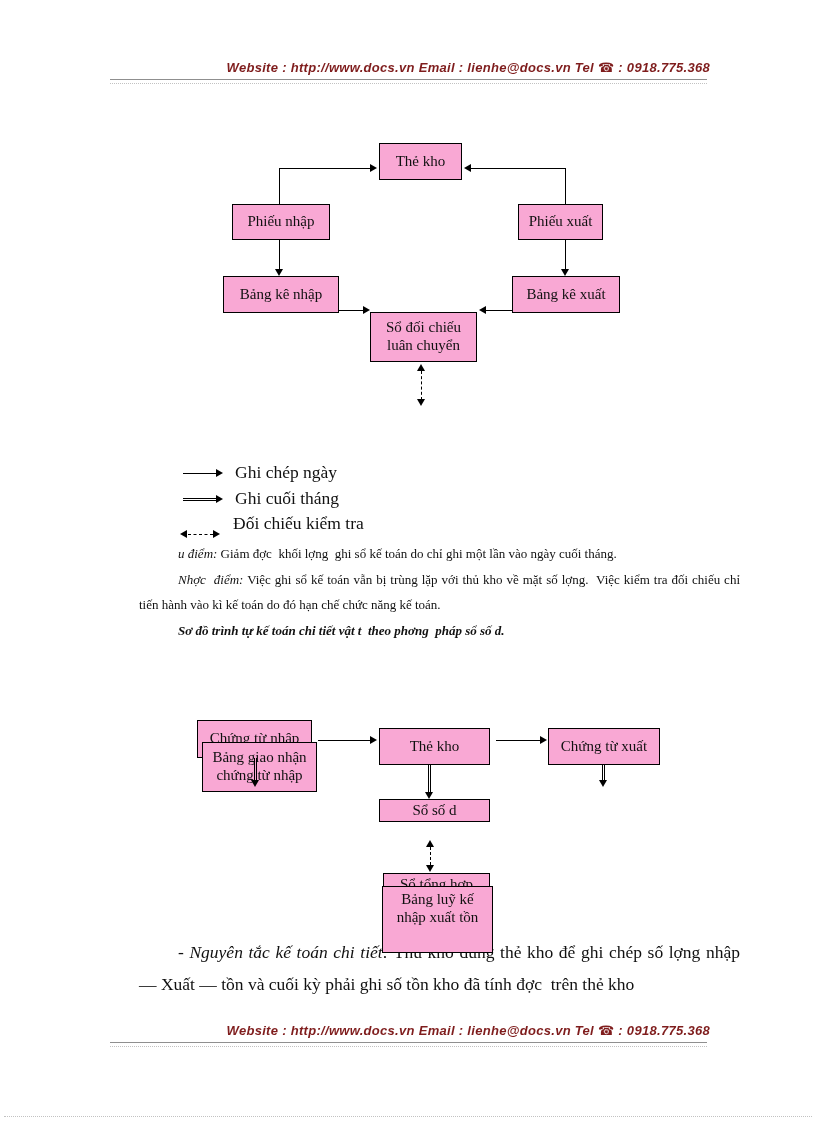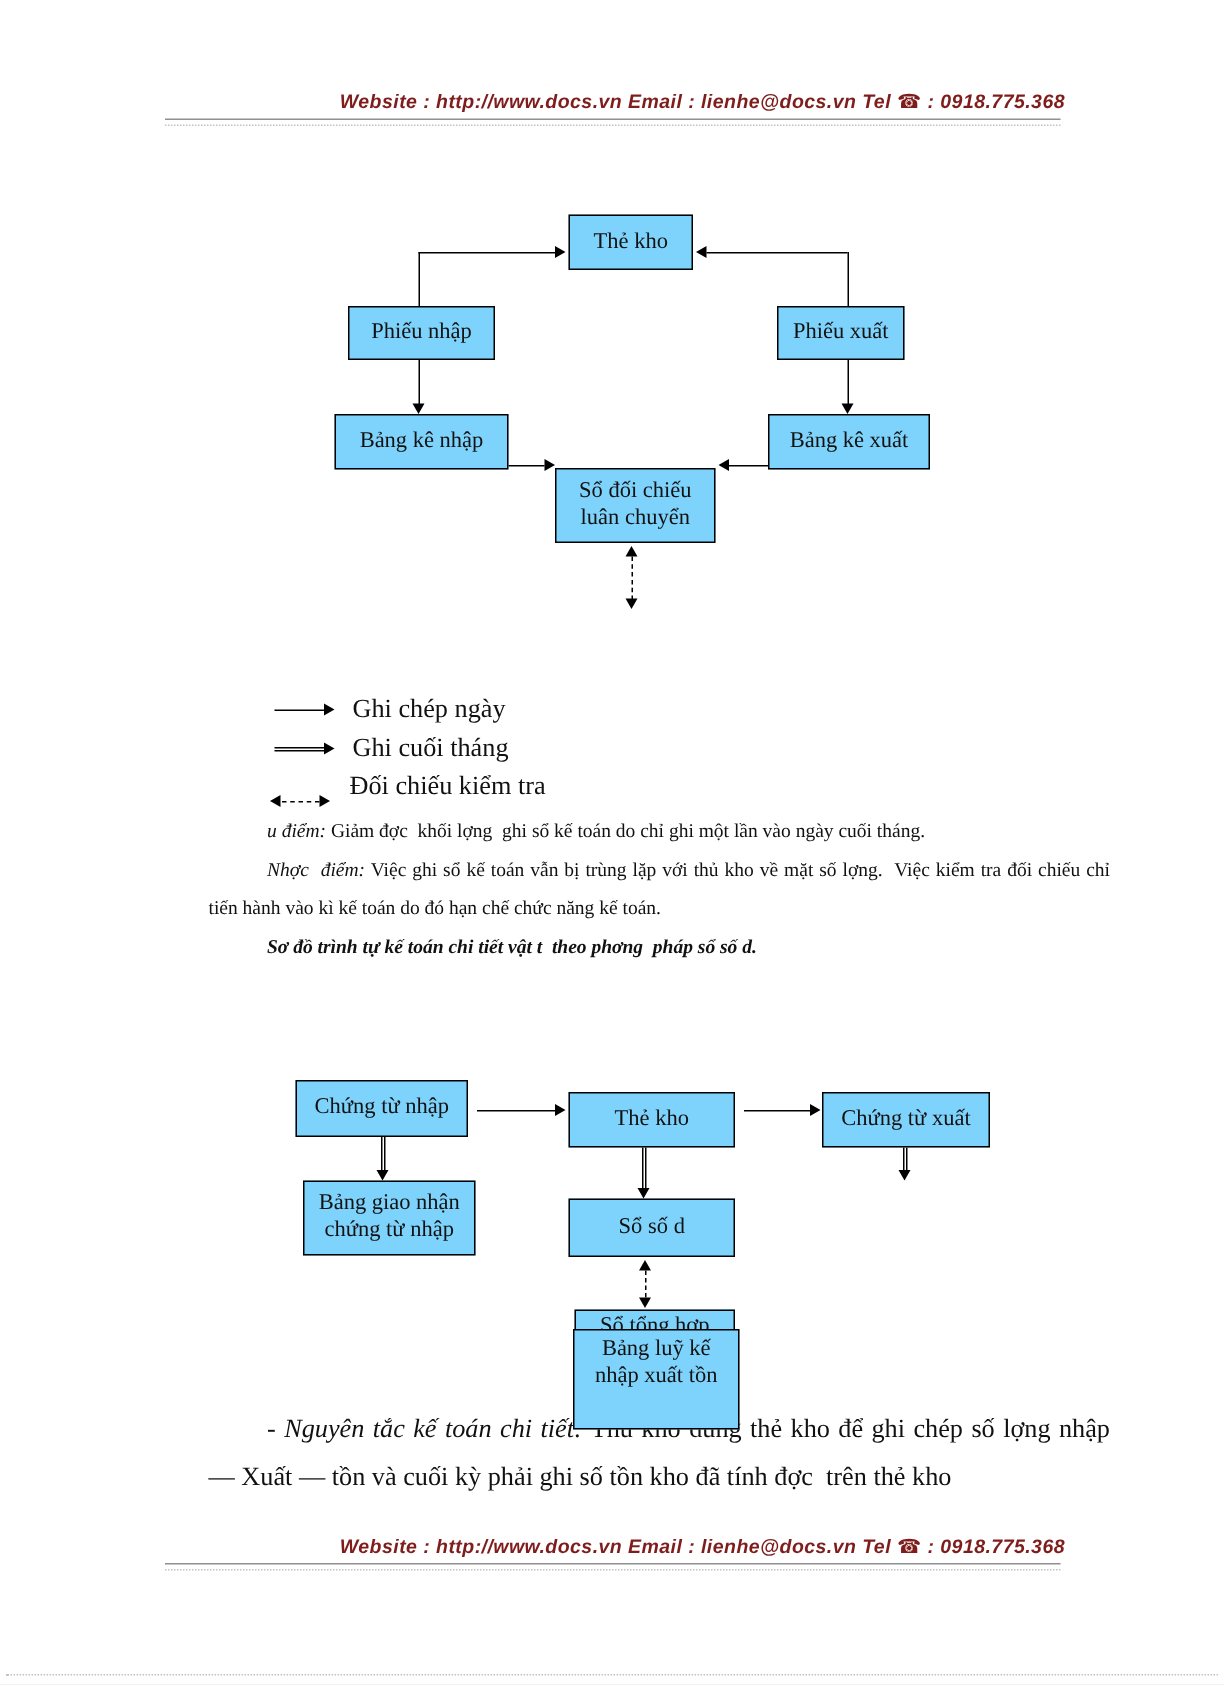--- a/index.html
+++ b/index.html
@@ -17,21 +17,21 @@
     position:absolute;left:110px;width:600px;
     font-family:"Liberation Sans","DejaVu Sans",sans-serif;
     font-size:13px;font-weight:bold;font-style:italic;
     color:#7f1d1d;text-align:right;letter-spacing:.3px;
   }
   .rule-solid{position:absolute;height:0;border-top:1px solid #8f8f8f;}
   .rule-dotted{position:absolute;height:0;border-top:1px dotted #c2c2c2;}
 
   
   .bx{
-    position:absolute;border:1px solid #000;background:#7dd3fc;
+    position:absolute;border:1px solid #000;background:#f9a8d4;
     display:flex;align-items:center;justify-content:center;
     text-align:center;font-size:15px;line-height:1.18;
     white-space:pre-line;box-sizing:border-box;
   }
   .bx.top{align-items:flex-start;}
   
   .ln{position:absolute;box-sizing:border-box;}
   .ln.h{height:0;border-top:1px solid #000;}
   .ln.v{width:0;border-left:1px solid #000;}
   .ln.h2{height:3px;border-top:1px solid #000;border-bottom:1px solid #000;}
@@ -121,23 +121,23 @@
 
   <div class="flow">
     <p><span class="it">u điểm:</span><span> Giảm đợc&nbsp; khối lợng&nbsp; ghi sổ kế toán do chỉ ghi một lần vào ngày cuối tháng.</span></p>
     <p><span class="it">Nhợc&nbsp; điểm:</span><span> Việc ghi sổ kế toán vẫn bị trùng lặp với thủ kho về mặt số lợng.&nbsp; Việc kiểm tra đối chiếu chỉ tiến hành vào kì kế toán do đó hạn chế chức năng kế toán.</span></p>
     <p class="subtitle">Sơ đồ trình tự kế toán chi tiết vật t&nbsp; theo phơng&nbsp; pháp sổ số d.</p>
   </div>
 
   <div class="bx" style="left:197px;top:720px;width:115px;height:38px;">Chứng từ nhập</div>
   <div class="bx" style="left:379px;top:728px;width:111px;height:37px;">Thẻ kho</div>
   <div class="bx" style="left:548px;top:728px;width:112px;height:37px;">Chứng từ xuất</div>
-  <div class="bx" style="left:202px;top:787px;width:115px;height:50px;">Bảng giao nhận
+  <div class="bx" style="left:202px;top:742px;width:115px;height:50px;">Bảng giao nhận
 chứng từ nhập</div>
-  <div class="bx" style="left:379px;top:799px;width:111px;height:39px;">Sổ số d</div>
+  <div class="bx" style="left:379px;top:799px;width:111px;height:23px;">Sổ số d</div>
 
   <div class="ln h" style="left:318px;top:740px;width:52px;"></div>
   <div class="ah r" style="left:370px;top:736px;"></div>
   <div class="ln h" style="left:496px;top:740px;width:44px;"></div>
   <div class="ah r" style="left:540px;top:736px;"></div>
 
   <div class="ln v2" style="left:254px;top:758px;height:22px;"></div>
   <div class="ah d" style="left:251px;top:780px;"></div>
   <div class="ln v2" style="left:428px;top:765px;height:27px;"></div>
   <div class="ah d" style="left:425px;top:792px;"></div>

